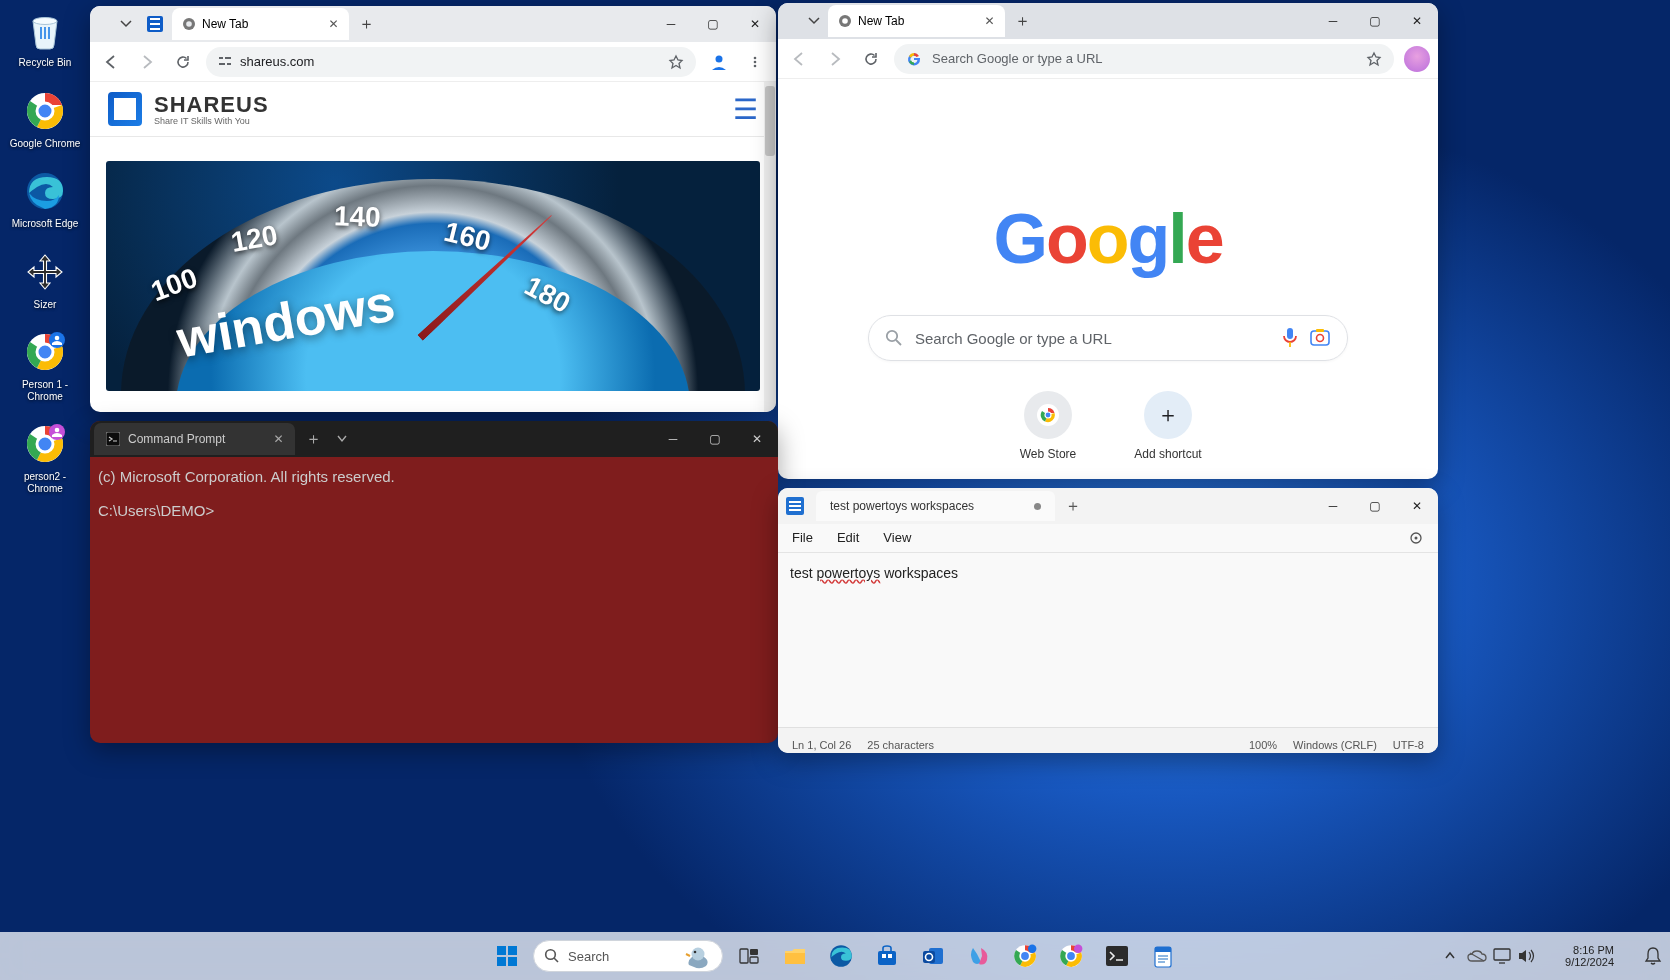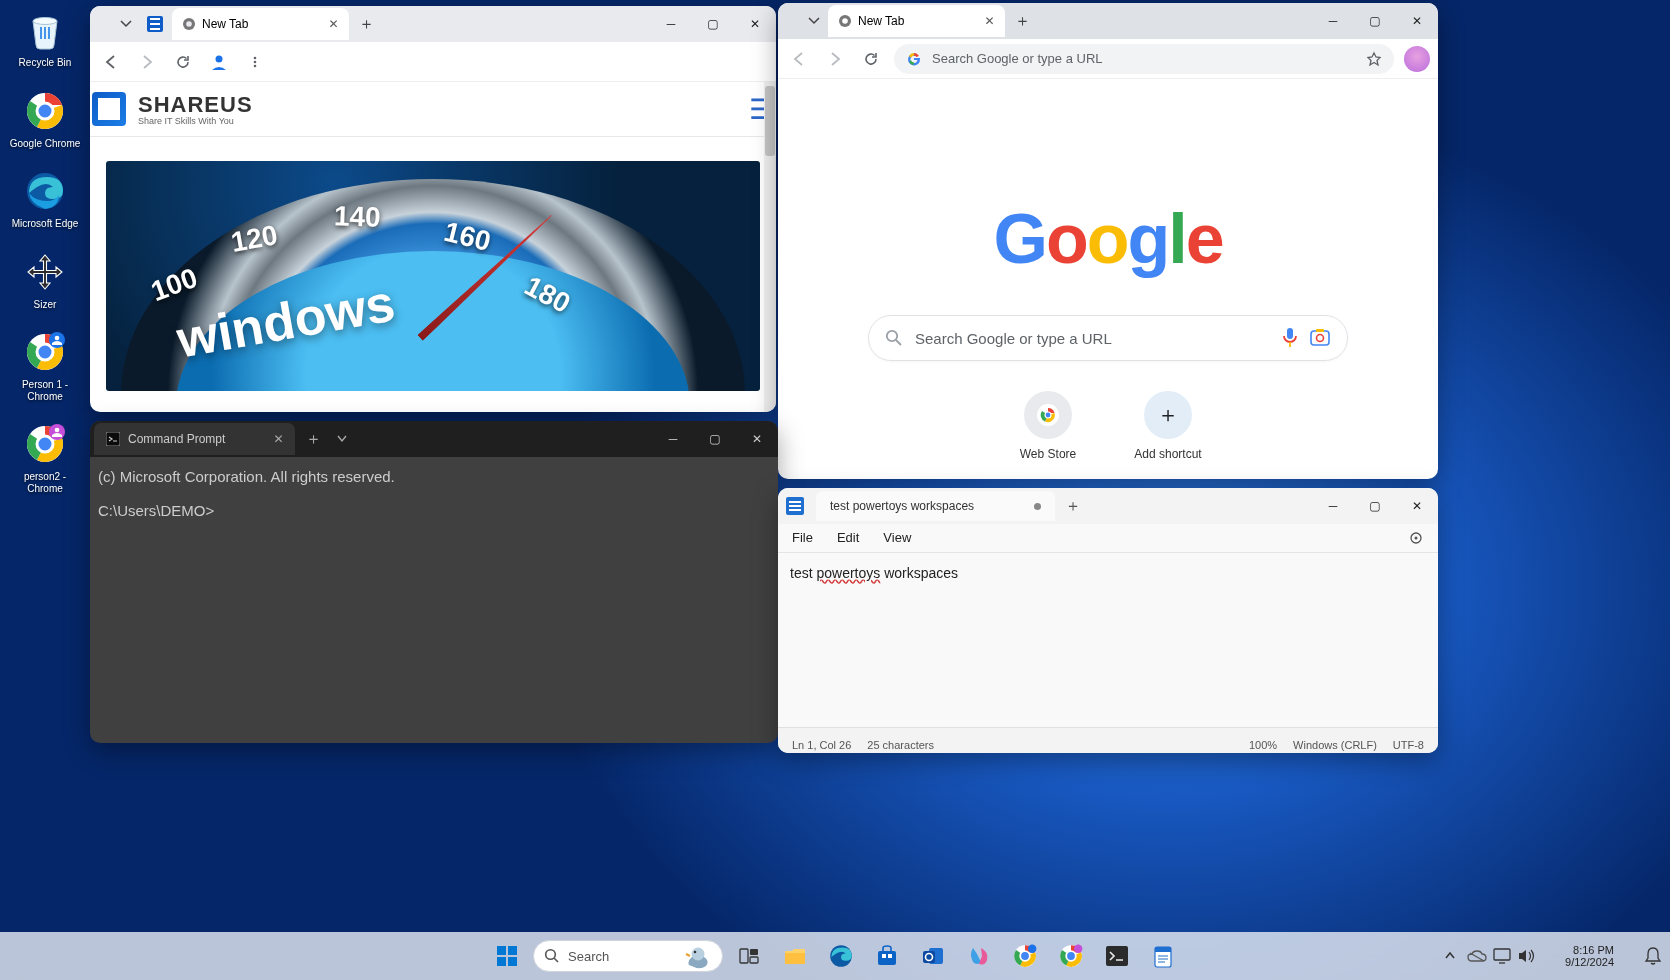--- a/index.html
+++ b/index.html
@@ -22,21 +22,21 @@
 .tab .close-x { margin-left: 80px; color: #555; }
 .tab-add { padding: 0 8px; cursor: pointer; color: #444; }
 .win-btns { margin-left: auto; display: flex; }
 .win-btn { width: 42px; height: 30px; display: flex; align-items: center; justify-content: center; cursor: pointer; color: #222; font-size: 12px; }
 
 .addrbar { display: flex; align-items: center; background: #fff; height: 40px; padding: 0 8px; gap: 10px; border-bottom: 1px solid #eee; }
 .nav-ico { width: 26px; height: 26px; border-radius: 50%; display: flex; align-items: center; justify-content: center; cursor: pointer; color: #5f6368; }
 .urlbox { flex: 1; display: flex; align-items: center; background: #f1f3f4; border-radius: 18px; height: 30px; padding: 0 12px; gap: 8px; font-size: 13px; color: #202124; }
 .urlbox .filler { flex: 1; }
 .site { flex: 1; overflow: auto; }
-.site-hd { display: flex; align-items: center; padding: 10px 2px; border-bottom: 1px solid #e8e8e8; }
+.site-hd { display: flex; align-items: center; padding: 10px 18px; border-bottom: 1px solid #e8e8e8; }
 .logo-sq { width: 34px; height: 34px; background: linear-gradient(135deg, #0e5cc7, #1c7de6); border-radius: 4px; margin-right: 12px; position: relative; }
 .logo-sq::after { content: ''; position: absolute; left: 6px; top: 6px; right: 6px; bottom: 6px; background: #fff; }
 .logo-txt { font-size: 22px; font-weight: 700; color: #333; letter-spacing: 1px; }
 .logo-sub { font-size: 9px; color: #666; margin-top: -2px; }
 .burger { margin-left: auto; font-size: 28px; color: #2b67c9; cursor: pointer; }
 .hero { margin: 24px 16px; height: 230px; border-radius: 3px; background: radial-gradient(circle at 35% 10%, #0c4a8a 0%, #05213d 60%), linear-gradient(#0a2847, #04172b); position: relative; overflow: hidden; }
 .hero-ring { position: absolute; left: 15px; right: 15px; top: 18px; height: 430px; border-radius: 50%; background: radial-gradient(circle at 50% 50%, #4fa8f0 30%, #1a6cb8 45%, #c8d2da 48%, #6e7880 55%, #b8c4cc 60%, #0a1a2a 70%); }
 .hero-inner { position: absolute; left: 70px; right: 70px; top: 90px; height: 310px; border-radius: 50%; background: radial-gradient(circle at 50% 40%, #4cbef2 40%, #0b6cb0 70%); }
 .hero-txt { position: absolute; left: 70px; top: 130px; font-family: Arial, sans-serif; font-size: 52px; font-weight: 700; color: #fff; transform: rotate(-10deg); text-shadow: 0 3px 10px rgba(0,0,0,.45); }
 .hero-num { position: absolute; color: #fff; font-weight: 700; font-size: 28px; text-shadow: 0 2px 5px rgba(0,0,0,.7); }
@@ -53,21 +53,21 @@
 .gsearch .hint{flex:1; margin-left:12px;}
 .g-shortcuts{display:flex; justify-content:center; gap:24px; margin-top:30px;}
 .g-sc{display:flex; flex-direction:column; align-items:center; width:96px; font-size:12px; color:#333; cursor:pointer;}
 .g-sc .circ{width:48px; height:48px; border-radius:50%; background:#f1f3f4; display:flex; align-items:center; justify-content:center; margin-bottom:8px; font-size:22px;}
 .g-sc .circ.teal{background:#00a3bf;color:#fff;font-size:10px;font-weight:700;}
 .g-sc .circ.white{background:#e8eaed;}
 .g-sc .circ.white .cdot{width:22px;height:22px;border-radius:50%;background:#fff;display:flex;align-items:center;justify-content:center;}
 .avatar-prof{width:26px;height:26px;border-radius:50%;background:radial-gradient(circle at 50% 40%, #e8a0e0, #b96edc);}
 
 
-#cmd { left: 90px; top: 421px; width: 688px; height: 322px; border-radius: 10px; background: #404040; }
+#cmd { left: 90px; top: 421px; width: 688px; height: 322px; border-radius: 10px; background: #7f1d1d; }
 .cmd-tabs { display:flex; align-items:center; height:36px; background:#1f1f1f; }
 .cmd-tab { display:flex; align-items:center; gap:8px; height:32px; padding:0 12px; color:#ccc; font-size:12px; background:#333; border-radius:7px 7px 0 0; margin-left:4px;}
 .cmd-tab .cx{margin-left:40px;color:#aaa;cursor:pointer;}
 .cmd-btns{margin-left:auto;display:flex;}
 .cmd-btn{width:42px;height:30px;display:flex;align-items:center;justify-content:center;cursor:pointer;color:#ccc;font-size:12px;}
 .cmd-body{padding:10px 8px; font-family:'Consolas','Cascadia Mono',monospace; font-size:15px; color:#ccc; line-height:1.35;}
 
 
 #notepad { left: 778px; top: 488px; width: 660px; height: 265px; border-radius:10px; background:#f9f9f9; }
 .np-top { display:flex; align-items:center; height:36px; background:#f3f3f3; }
@@ -213,20 +213,33 @@
     <div class="nav-ico">
         <svg width="16" height="16">
           <path d="M5 2 L12 8 L5 14" stroke="#b8bbbf" stroke-width="1.8" fill="none"></path>
         </svg>
       </div>
     <div class="nav-ico">
         <svg width="16" height="16">
           <path d="M13 8 A5 5 0 1 1 11.5 4.5 M13 2 L13 6 L9 6" stroke="#5f6368" stroke-width="1.6" fill="none"></path>
         </svg>
       </div>
+    <div class="urlbox">
+      <svg width="14" height="14">
+          <rect x="1" y="2" width="4" height="2" fill="#5f6368"></rect>
+          <rect x="7" y="2" width="6" height="2" fill="#5f6368"></rect>
+          <rect x="1" y="8" width="6" height="2" fill="#5f6368"></rect>
+          <rect x="9" y="8" width="4" height="2" fill="#5f6368"></rect>
+        </svg>
+      <span>shareus.com</span>
+      <span class="filler"></span>
+      <svg width="16" height="16">
+          <path d="M8 2 L10 6 L14 6.5 L11 9.5 L12 14 L8 11.5 L4 14 L5 9.5 L2 6.5 L6 6 Z" fill="none" stroke="#5f6368" stroke-width="1.3"></path>
+        </svg>
+    </div>
     <div class="nav-ico">
         <svg width="20" height="20">
           <circle cx="10" cy="7" r="3.5" fill="#1a73e8"></circle>
           <path d="M3 18 Q10 12 17 18" fill="#1a73e8"></path>
         </svg>
       </div>
     <div class="nav-ico">
         <svg width="14" height="14">
           <circle cx="7" cy="3" r="1.3" fill="#5f6368"></circle>
           <circle cx="7" cy="7" r="1.3" fill="#5f6368"></circle>

